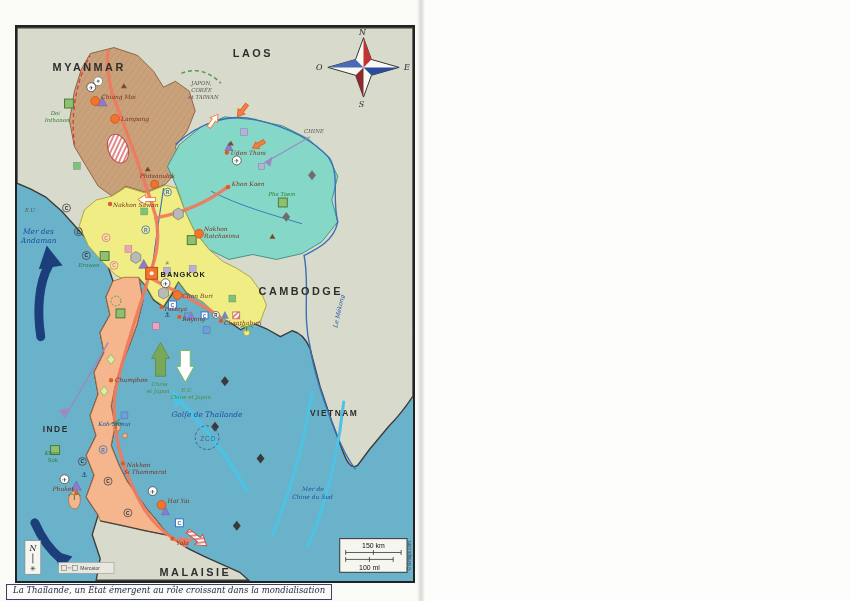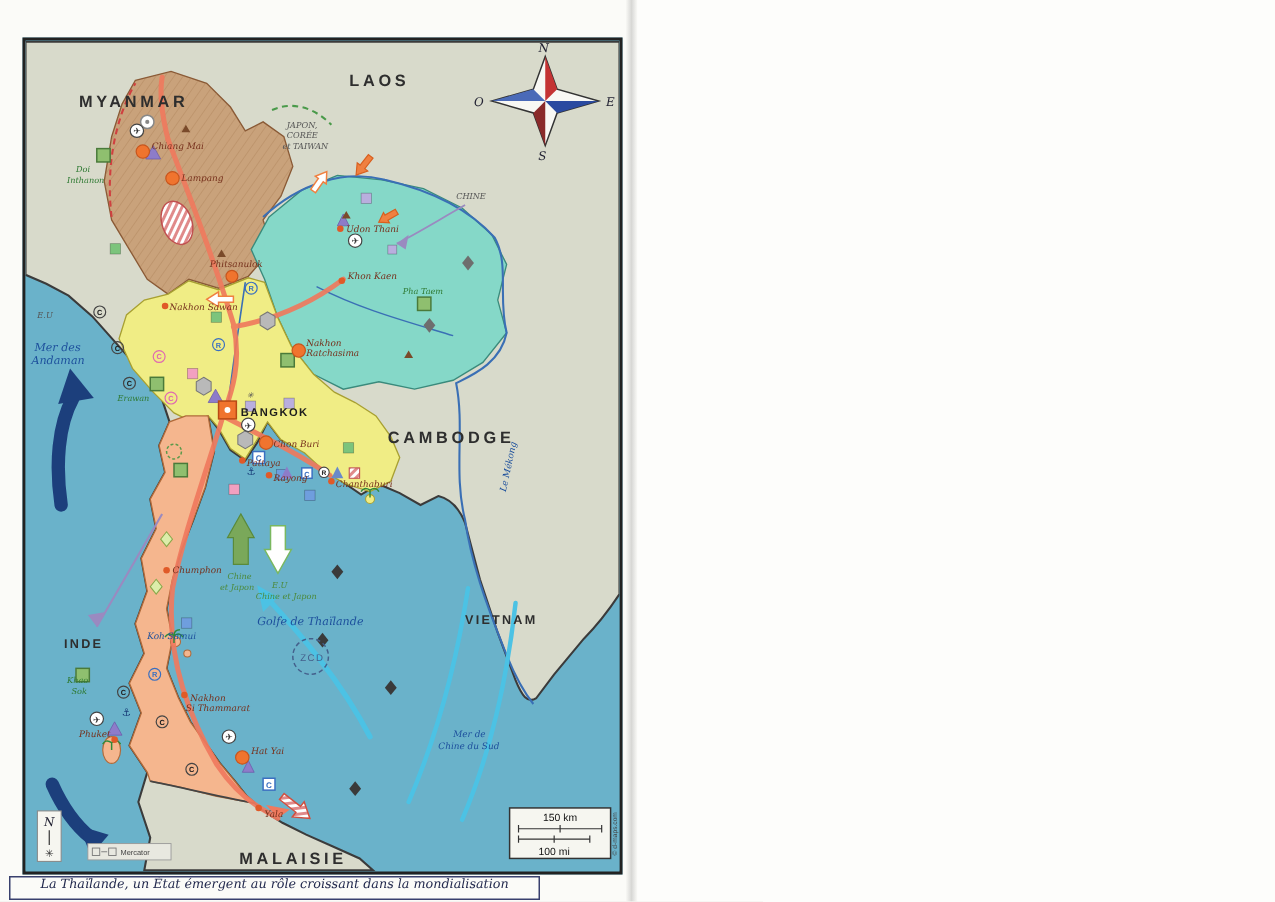--- a/index.html
+++ b/index.html
@@ -6,21 +6,21 @@
     font-family:"Liberation Sans",sans-serif;}
   #page{position:relative;width:850px;height:601px;background:#fbfbf8;}
   
   #fold{position:absolute;left:417px;top:0;width:8px;height:601px;
     background:linear-gradient(90deg,rgba(0,0,0,0),rgba(0,0,0,.14),rgba(0,0,0,0));}
   
   #map-frame{position:absolute;left:15px;top:25px;width:400px;height:558px;
     border:2px solid #222;box-sizing:border-box;background:#6ab2ca;}
   #map-frame svg{display:block;}
   #map-caption{position:absolute;left:6px;top:584px;width:312px;height:14px;
-    border:1px solid #39406e;padding:0 20px;font:italic 8.5px "DejaVu Serif",serif;color:#232a4e;
+    border:1px solid #39406e;padding:0 6px;font:italic 8.5px "DejaVu Serif",serif;color:#232a4e;
     background:#fbfbf8;white-space:nowrap;overflow:hidden;}
   .t-country{font:bold 11px "Liberation Sans",sans-serif;letter-spacing:2.5px;fill:#2e2e2e;}
   .t-country-sm{font:bold 8.5px "Liberation Sans",sans-serif;letter-spacing:1.5px;fill:#2e2e2e;}
   .t-sea{font:italic 7.5px "DejaVu Serif",serif;fill:#1c4f9c;}
   .t-sea-sm{font:italic 6px "DejaVu Serif",serif;fill:#1c4f9c;}
   .t-city{font:italic 6px "DejaVu Serif",serif;fill:#76301c;}
   .t-bkk{font:bold 7.5px "Liberation Sans",sans-serif;letter-spacing:1px;fill:#1d1d1d;}
   .t-park{font:italic 5.5px "DejaVu Serif",serif;fill:#2f7a33;}
   .t-hand{font:italic 5.5px "DejaVu Serif",serif;fill:#555;}
   .t-green{font:italic 5.5px "DejaVu Serif",serif;fill:#4c8a3c;}

